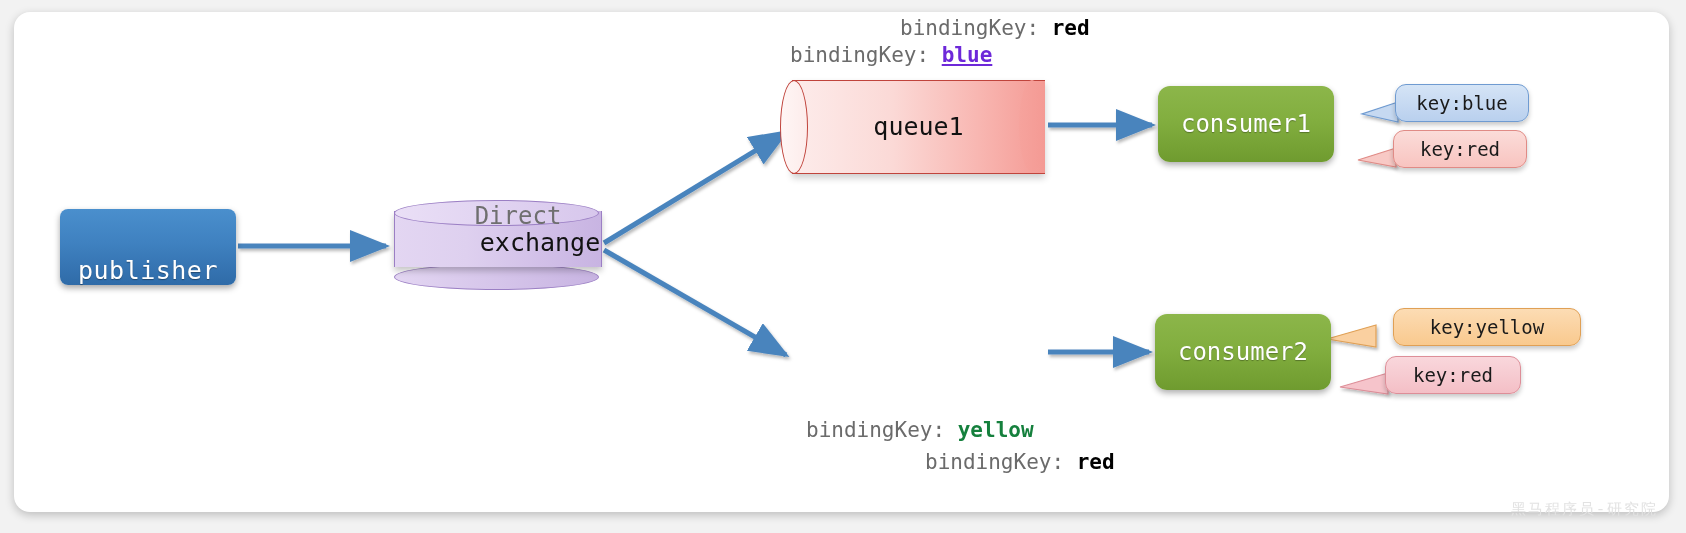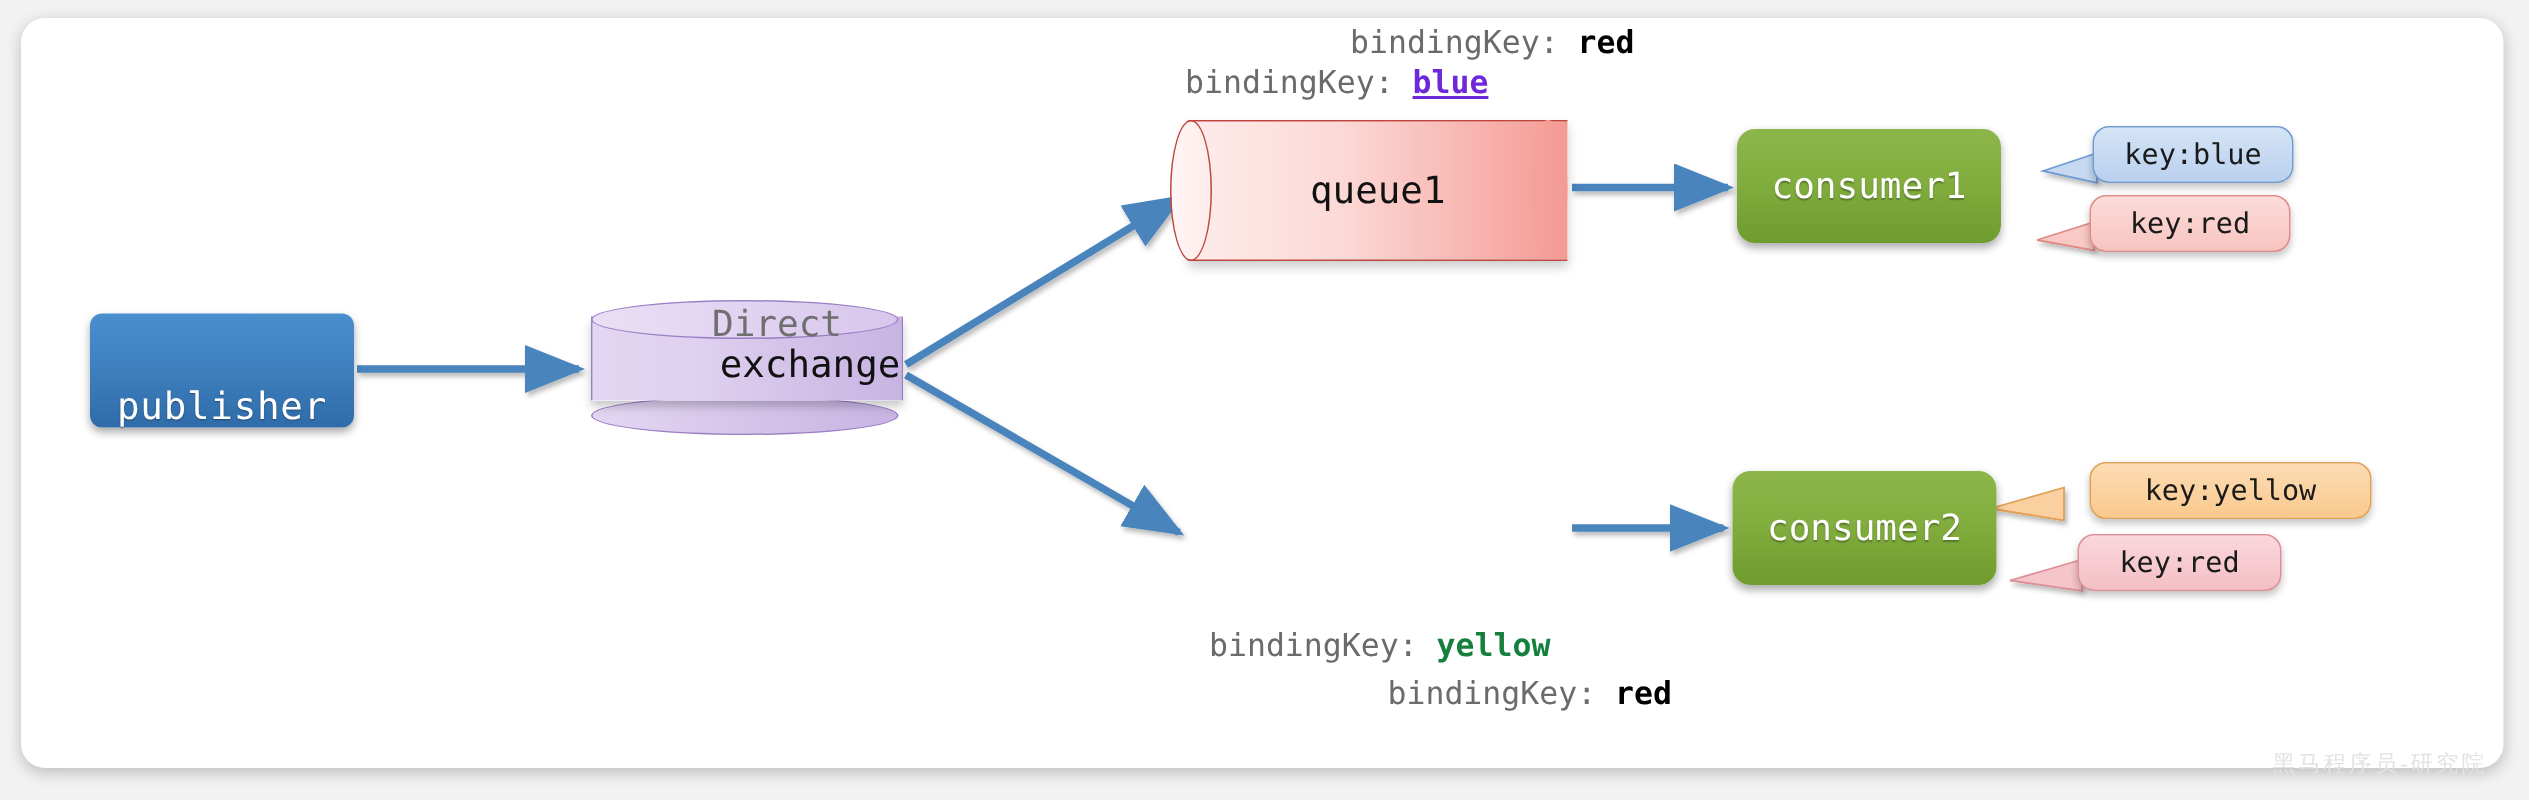--- a/index.html
+++ b/index.html
@@ -140,21 +140,21 @@
   .bubble.pink2  { background: linear-gradient(to bottom,#f9d7dc,#f4bfc6); border:1.4px solid #dd8e98; }
   .bubble.orange { background: linear-gradient(to bottom,#fcdcb4,#f9c98e); border:1.4px solid #e0a055; }
   #bub-blue   { left: 1395px; top: 84px;  width: 134px; }
   #bub-red1   { left: 1393px; top: 130px; width: 134px; }
   #bub-yellow { left: 1373px; top: 308px; width: 188px; margin-left: 20px; }
   #bub-red2   { left: 1385px; top: 356px; width: 136px; }
 
   
   #watermark {
     position: absolute; right: 28px; bottom: 14px;
-    font-family: Liberation Serif, serif;
+    font-family: Liberation Mono, monospace;
     font-size: 15px; color: #e2e2e2; letter-spacing: 2px;
   }
 </style>
 </head>
 <body>
 
 <div id="stage">
   <div id="panel"></div>
 
   <svg id="wires" viewBox="0 0 1686 533" xmlns="http://www.w3.org/2000/svg">

